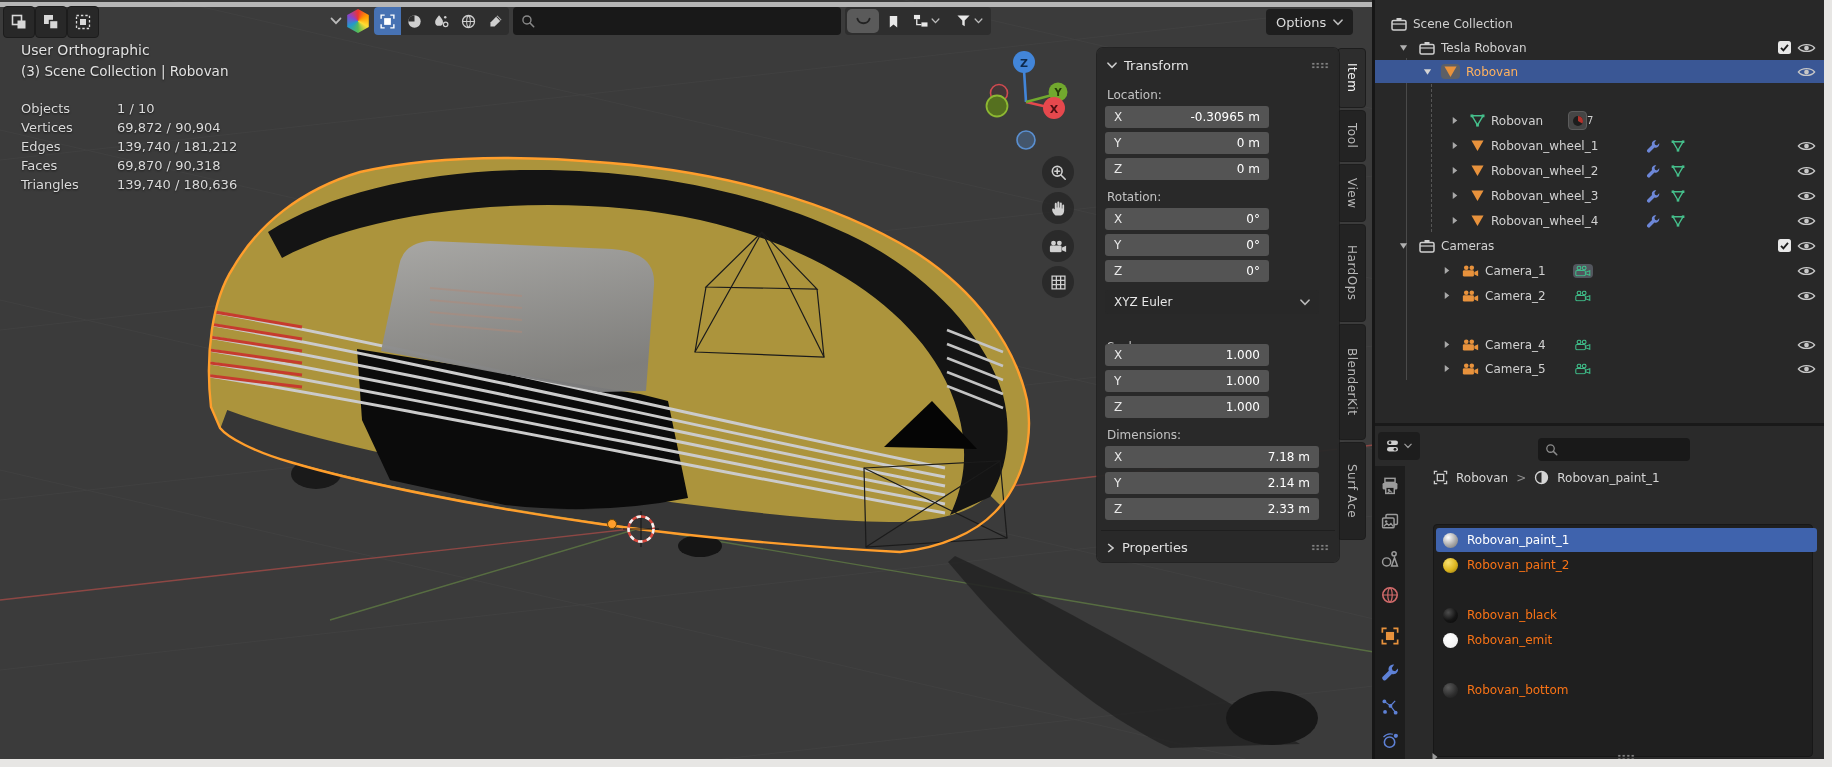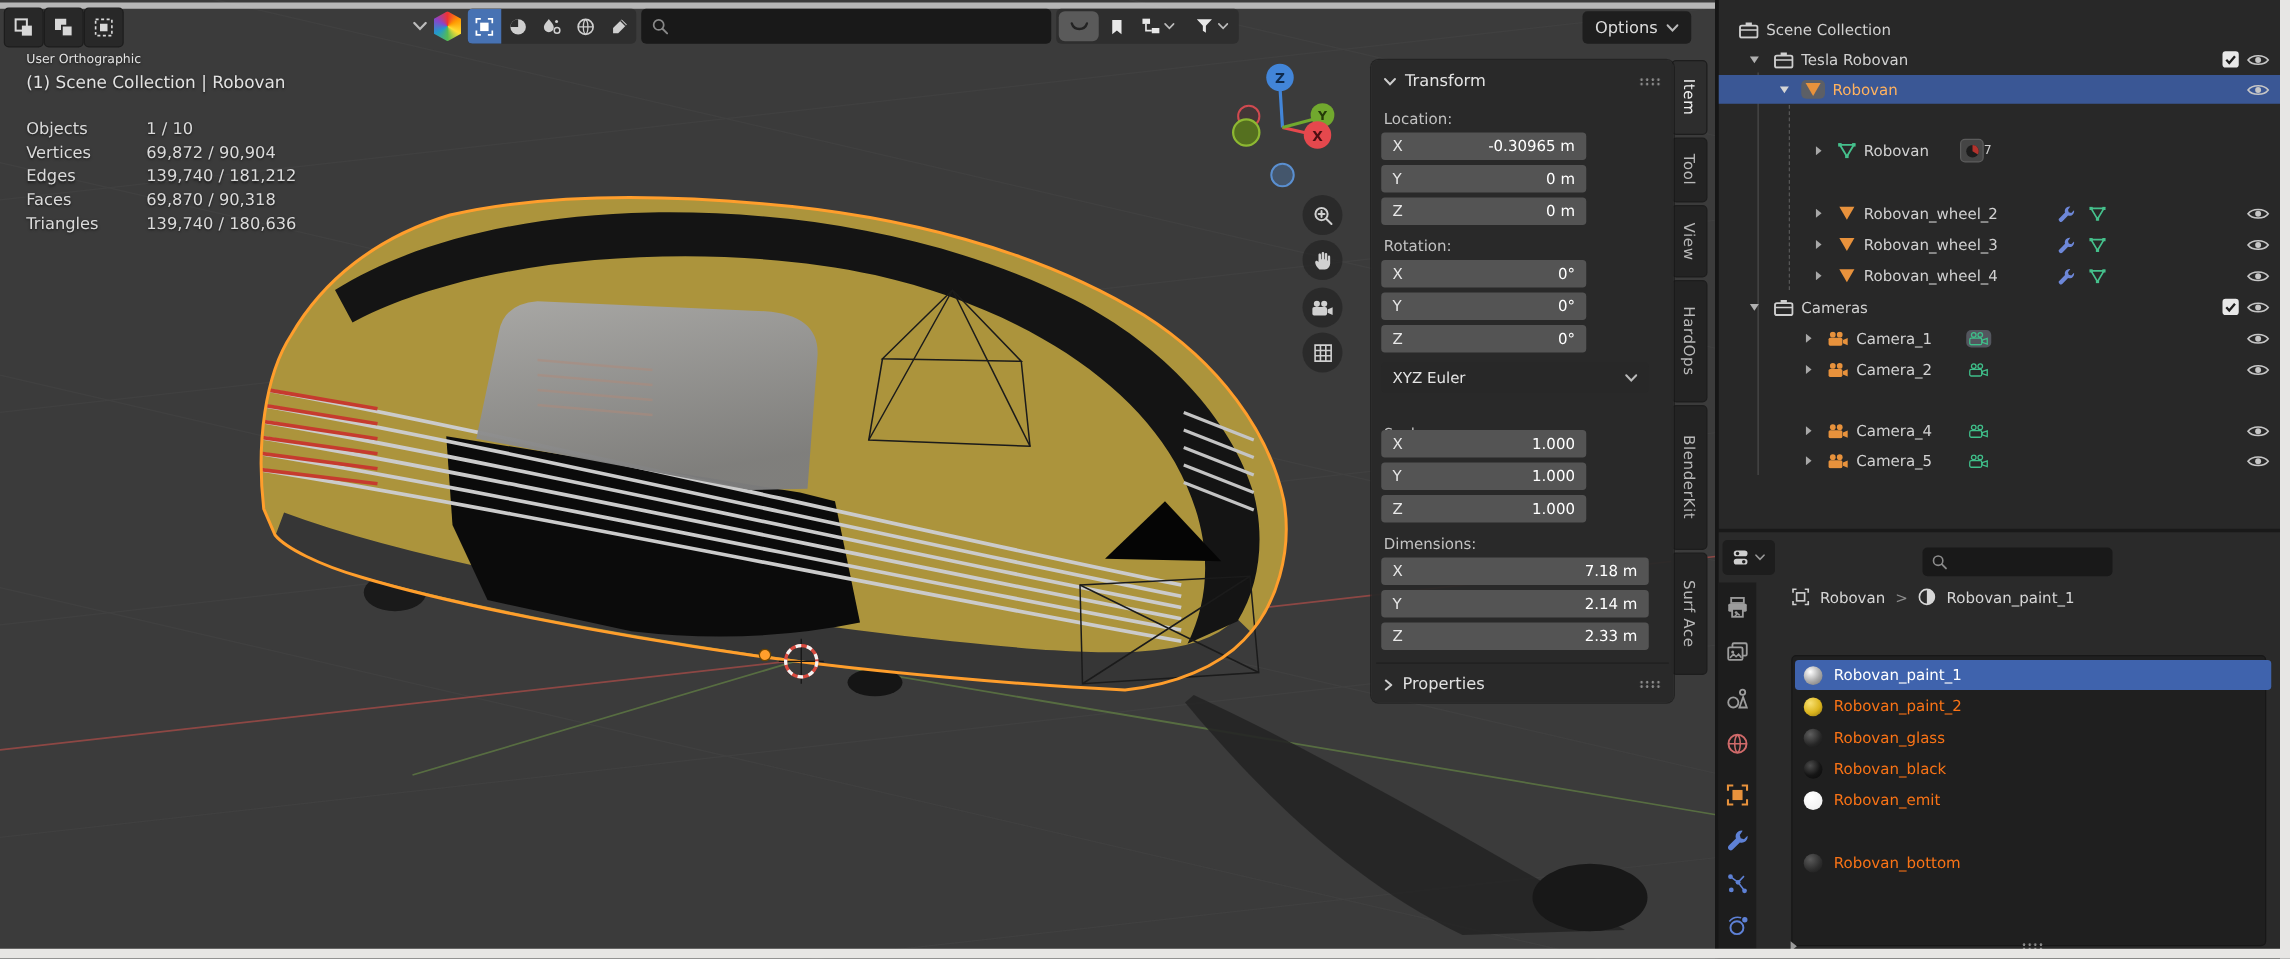--- a/index.html
+++ b/index.html
@@ -8,21 +8,21 @@
        -webkit-font-smoothing:antialiased;}
   .abs{position:absolute;}
   svg{display:block;}
 
   
   #viewport{left:0;top:0;width:1374px;height:767px;background:#3b3b3b;overflow:hidden;}
   #topline{left:0;top:2px;width:1372px;height:5px;background:#cdcdcd;opacity:.85;}
 
   
   #vp-overlay{left:21px;top:42px;text-shadow:0 1px 2px rgba(0,0,0,.6);}
-  #vp-overlay .t1{font-size:10px;color:#e2e2e2;margin-bottom:5px;}
+  #vp-overlay .t1{font-size:14px;color:#e2e2e2;margin-bottom:5px;}
   #vp-overlay .t2{font-size:13.5px;color:#e2e2e2;margin-bottom:20px;}
   .statrow{display:flex;font-size:13px;color:#dadada;line-height:19px;}
   .statrow .sn{width:96px;}
 
   
   .hbtn{background:#282828;border:1px solid #1c1c1c;border-radius:4px;display:flex;
         align-items:center;justify-content:center;color:#d8d8d8;}
   .selmode{width:30px;height:30px;top:6px;}
   #bkbar{left:330px;top:6px;height:30px;display:flex;align-items:center;gap:4px;}
   .bkgroup{display:flex;background:#2e2e2e;border-radius:4px;overflow:hidden;height:28px;}
@@ -498,21 +498,21 @@
       </svg>
     </div>
   <div class="abs navcirc" style="left:1042px;top:266px">
       <svg width="15" height="15" viewBox="0 0 14 14">
         <use href="#s-grid"></use>
       </svg>
     </div>
 
   <div id="vp-overlay" class="abs">
     <div class="t1">User Orthographic</div>
-    <div class="t2">(1) Scene Collection | Robovan</div>
+    <div class="t2">(3) Scene Collection | Robovan</div>
     <div class="statrow">
         <span class="sn">Objects</span>
         <span>1 / 10</span>
       </div>
     <div class="statrow">
         <span class="sn">Vertices</span>
         <span>69,872 / 90,904</span>
       </div>
     <div class="statrow">
         <span class="sn">Edges</span>
@@ -701,20 +701,46 @@
     <span class="lbl">Robovan</span>
     <span class="rbadge" style="left:193px">
         <svg width="12" height="12" viewBox="0 0 12 12">
           <circle cx="6" cy="6" r="5" fill="#1d1d1d"></circle>
           <path d="M6 6 L6 1 A5 5 0 0 1 10.3 8.5z" fill="#b3322c"></path>
         </svg>
       </span>
     <span style="position:absolute;left:212px;font-size:10px;color:#cfcfcf">7</span>
   </div>
 
+  <div class="orow" style="top:134px">
+    <span class="twirl" style="margin-left:76px">
+        <svg width="8" height="9" viewBox="0 0 7 10">
+          <path d="M1 1l5 4-5 4z" fill="#a8a8a8"></path>
+        </svg>
+      </span>
+    <span class="oicon" style="margin-left:9px">
+        <svg width="15" height="13" viewBox="0 0 16 14" fill="#e8923c">
+          <use href="#s-tri"></use>
+        </svg>
+      </span>
+    <span class="lbl">Robovan_wheel_1</span>
+    <span style="position:absolute;left:271px;color:#6d87d8">
+        <svg width="14" height="14" viewBox="0 0 16 16">
+          <use href="#s-wrench"></use>
+        </svg>
+      </span>
+    <span style="position:absolute;left:296px;color:#45c08c">
+        <svg width="14" height="12" viewBox="0 0 16 14">
+          <use href="#s-trio"></use>
+        </svg>
+      </span>
+    <svg class="oeye" viewBox="0 0 20 12">
+        <use href="#s-eye"></use>
+      </svg>
+  </div>
   <div class="orow" style="top:159px">
     <span class="twirl" style="margin-left:76px">
         <svg width="8" height="9" viewBox="0 0 7 10">
           <path d="M1 1l5 4-5 4z" fill="#a8a8a8"></path>
         </svg>
       </span>
     <span class="oicon" style="margin-left:9px">
         <svg width="15" height="13" viewBox="0 0 16 14" fill="#e8923c">
           <use href="#s-tri"></use>
         </svg>
@@ -956,24 +982,20 @@
   </div>
 
   <div id="matlist" class="abs">
     <div class="mrow sel" style="top:3px">
       <span class="msph m0"></span>
       <span>Robovan_paint_1</span>
     </div>
     <div class="mrow" style="top:28px">
       <span class="msph m1"></span>
       <span>Robovan_paint_2</span>
-    </div>
-    <div class="mrow" style="top:53px">
-      <span class="msph m2"></span>
-      <span>Robovan_glass</span>
     </div>
     <div class="mrow" style="top:78px">
       <span class="msph m3"></span>
       <span>Robovan_black</span>
     </div>
     <div class="mrow" style="top:103px">
       <span class="msph m4"></span>
       <span>Robovan_emit</span>
     </div>
     <div class="mrow" style="top:153px">

